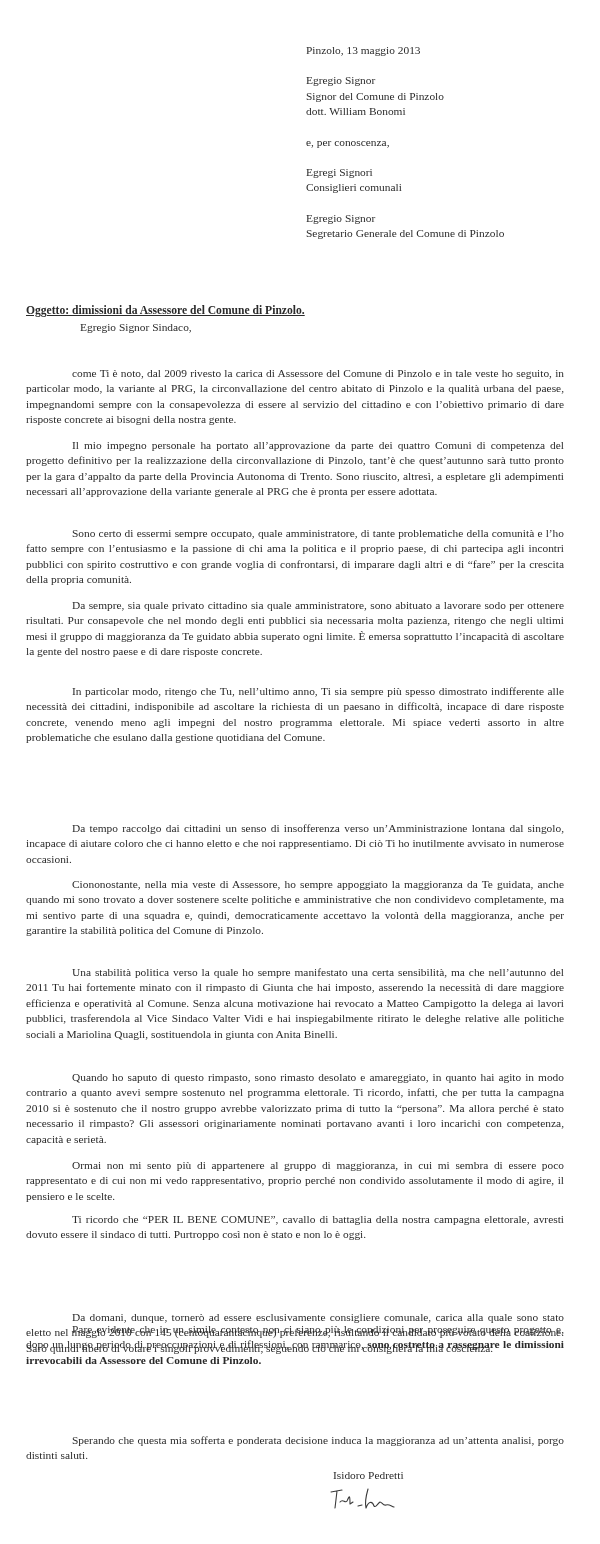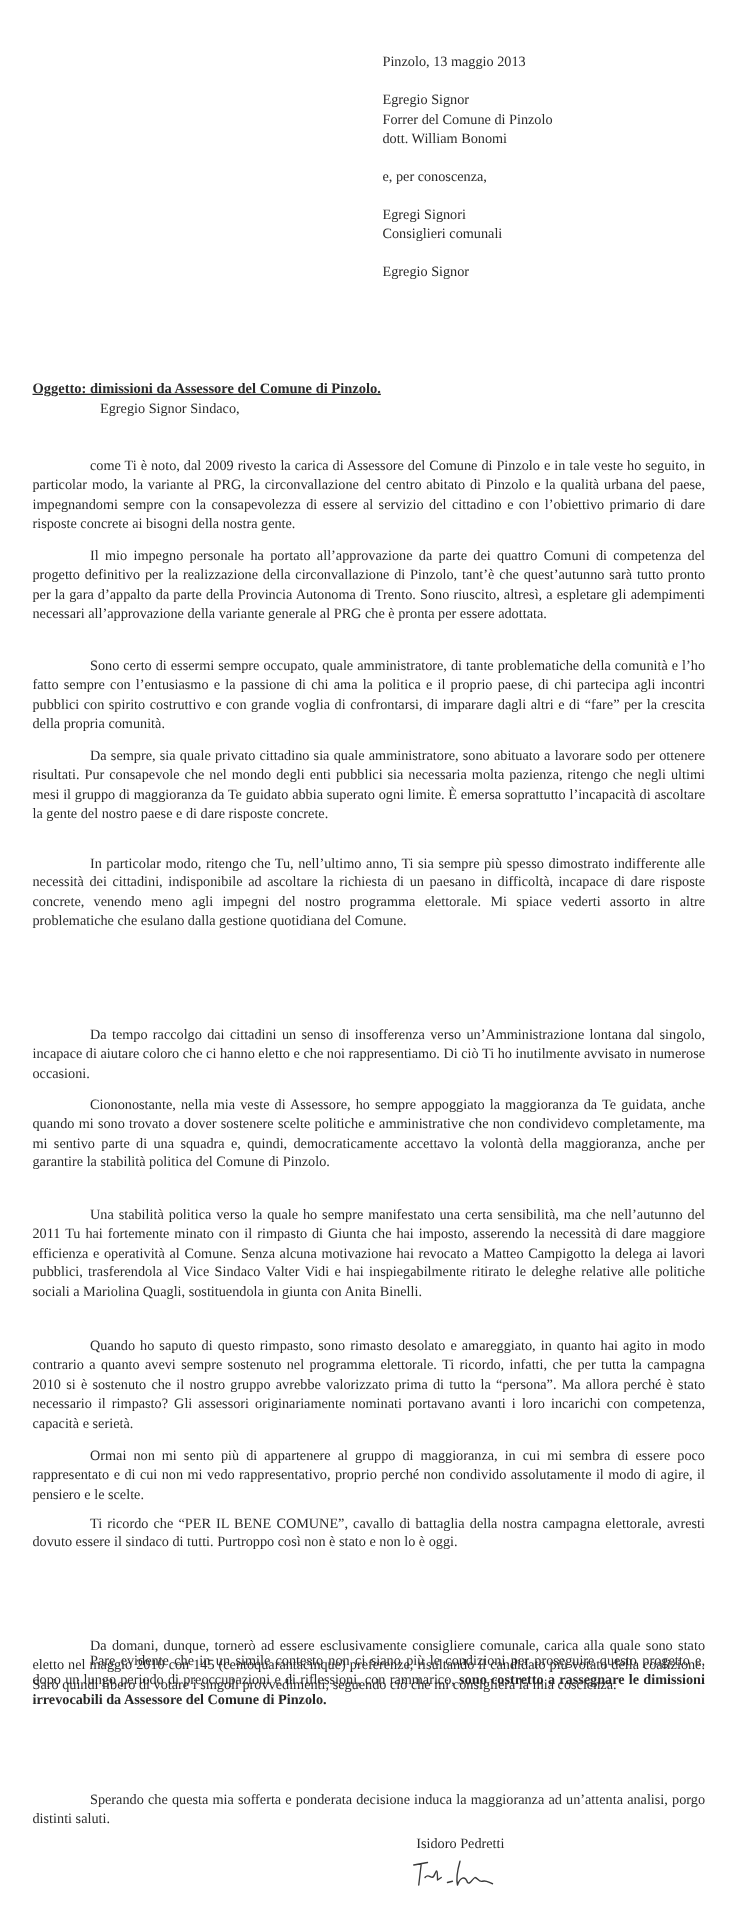--- a/index.html
+++ b/index.html
@@ -24,29 +24,30 @@
   .sig-name { position: absolute; left: 333px; top: 1468px; white-space: nowrap; }
   .sig-scribble { position: absolute; left: 328px; top: 1484px; width: 80px; height: 30px; }
 </style>
 </head>
 <body>
 
 <div class="addr">
   <span class="ln">Pinzolo, 13 maggio 2013</span>
   <div class="gap"></div>
   <span class="ln">Egregio Signor</span>
-  <span class="ln">Forrer del Comune di Pinzolo</span>
+  <span class="ln">Signor del Comune di Pinzolo</span>
   <span class="ln">dott. William Bonomi</span>
   <div class="gap"></div>
   <span class="ln">e, per conoscenza,</span>
   <div class="gap"></div>
   <span class="ln">Egregi Signori</span>
   <span class="ln">Consiglieri comunali</span>
   <div class="gap"></div>
   <span class="ln">Egregio Signor</span>
+  <span class="ln">Segretario Generale del Comune di Pinzolo</span>
 </div>
 
 <div class="subject">Oggetto: dimissioni da Assessore del Comune di Pinzolo.</div>
 
 <div class="salutation">Egregio Signor Sindaco,</div>
 
 <p class="para" style="top:366px">come Ti è noto, dal 2009 rivesto la carica di Assessore del Comune di Pinzolo e in tale veste ho seguito, in particolar modo, la variante al PRG, la circonvallazione del centro abitato di Pinzolo e la qualità urbana del paese, impegnandomi sempre con la consapevolezza di essere al servizio del cittadino e con l’obiettivo primario di dare risposte concrete ai bisogni della nostra gente.</p>
 <p class="para" style="top:438px">Il mio impegno personale ha portato all’approvazione da parte dei quattro Comuni di competenza del progetto definitivo per la realizzazione della circonvallazione di Pinzolo, tant’è che quest’autunno sarà tutto pronto per la gara d’appalto da parte della Provincia Autonoma di Trento. Sono riuscito, altresì, a espletare gli adempimenti necessari all’approvazione della variante generale al PRG che è pronta per essere adottata.</p>
 <p class="para" style="top:526px">Sono certo di essermi sempre occupato, quale amministratore, di tante problematiche della comunità e l’ho fatto sempre con l’entusiasmo e la passione di chi ama la politica e il proprio paese, di chi partecipa agli incontri pubblici con spirito costruttivo e con grande voglia di confrontarsi, di imparare dagli altri e di “fare” per la crescita della propria comunità.</p>
 <p class="para" style="top:598px">Da sempre, sia quale privato cittadino sia quale amministratore, sono abituato a lavorare sodo per ottenere risultati. Pur consapevole che nel mondo degli enti pubblici sia necessaria molta pazienza, ritengo che negli ultimi mesi il gruppo di maggioranza da Te guidato abbia superato ogni limite. È emersa soprattutto l’incapacità di ascoltare la gente del nostro paese e di dare risposte concrete.</p>

